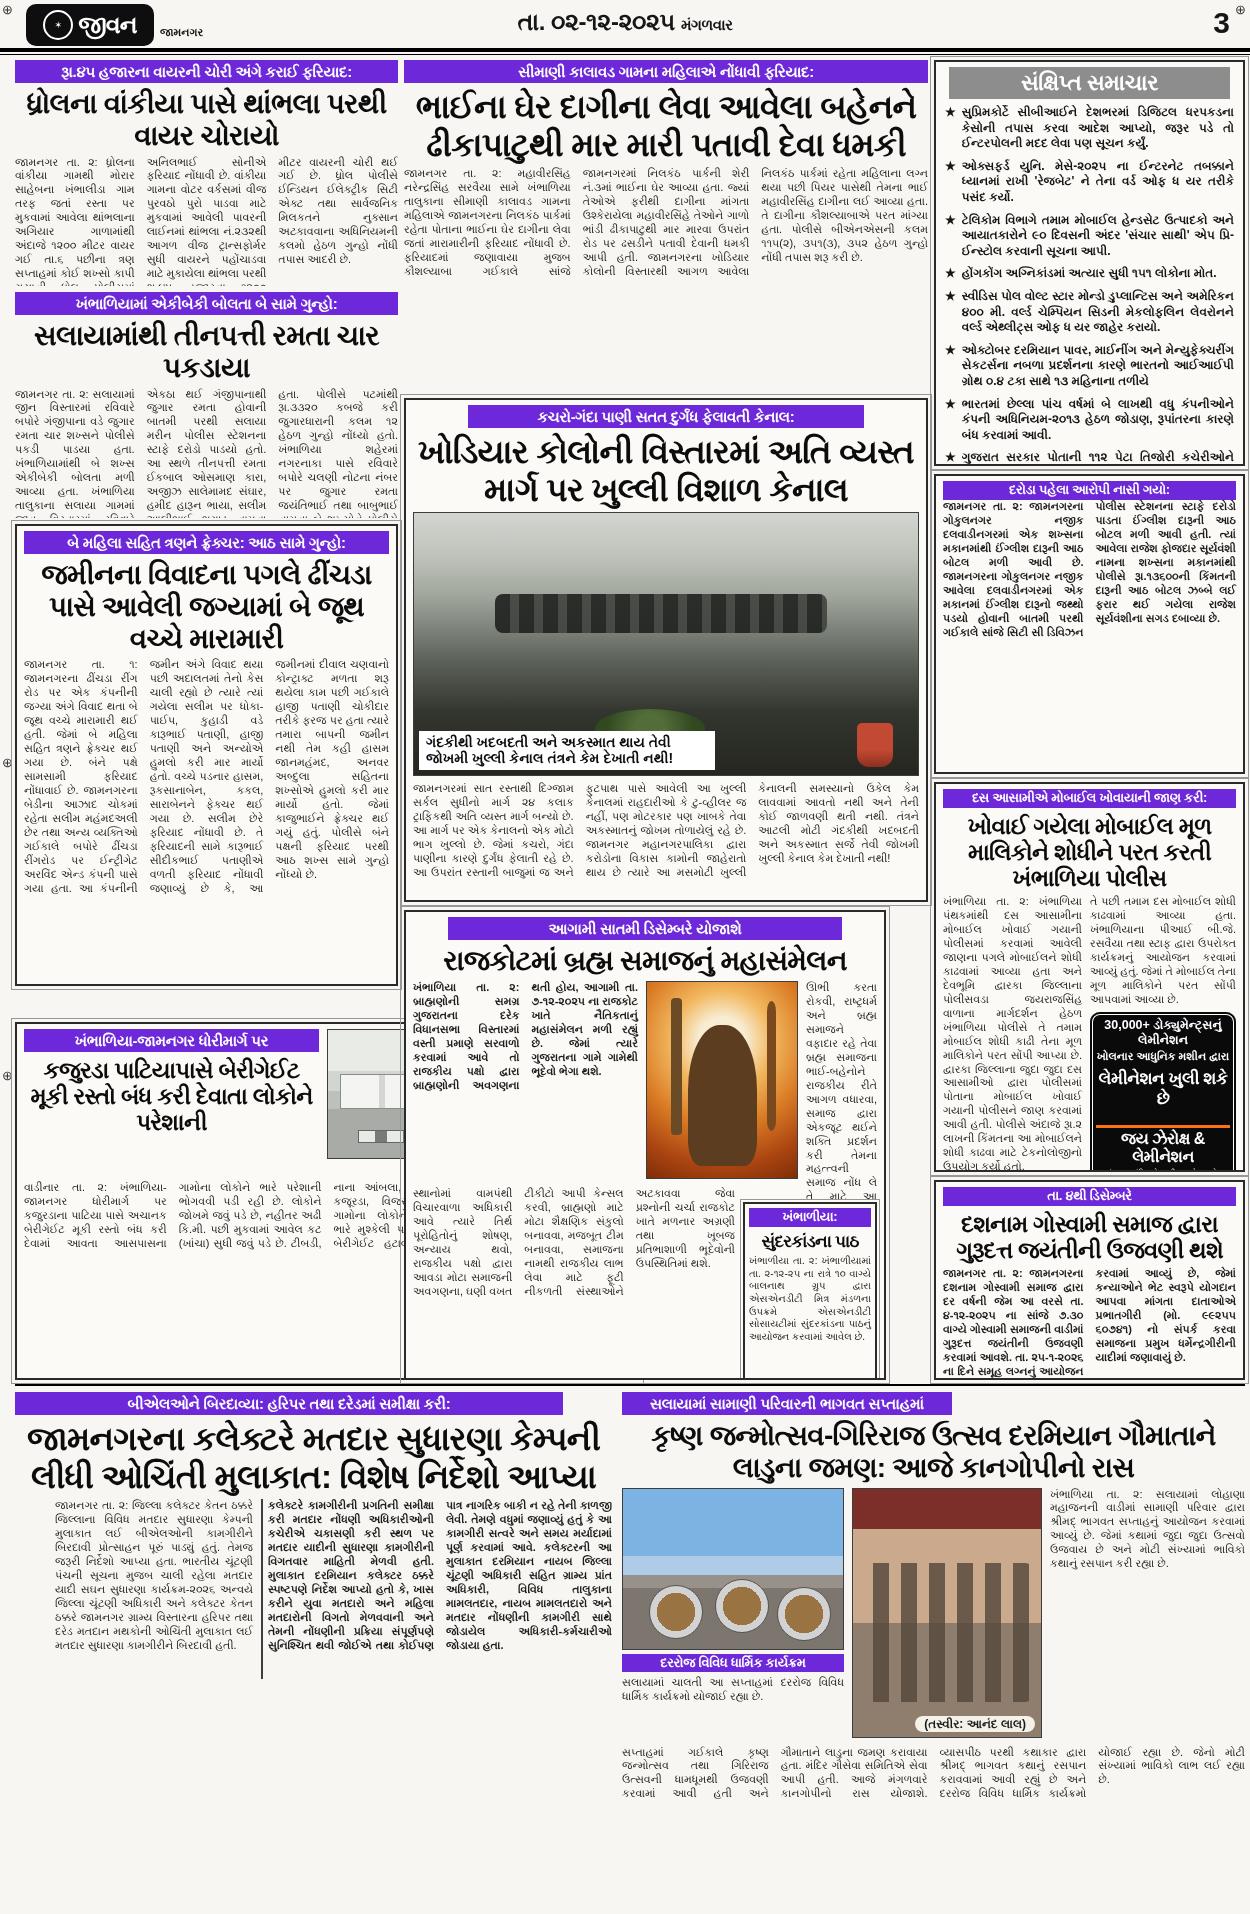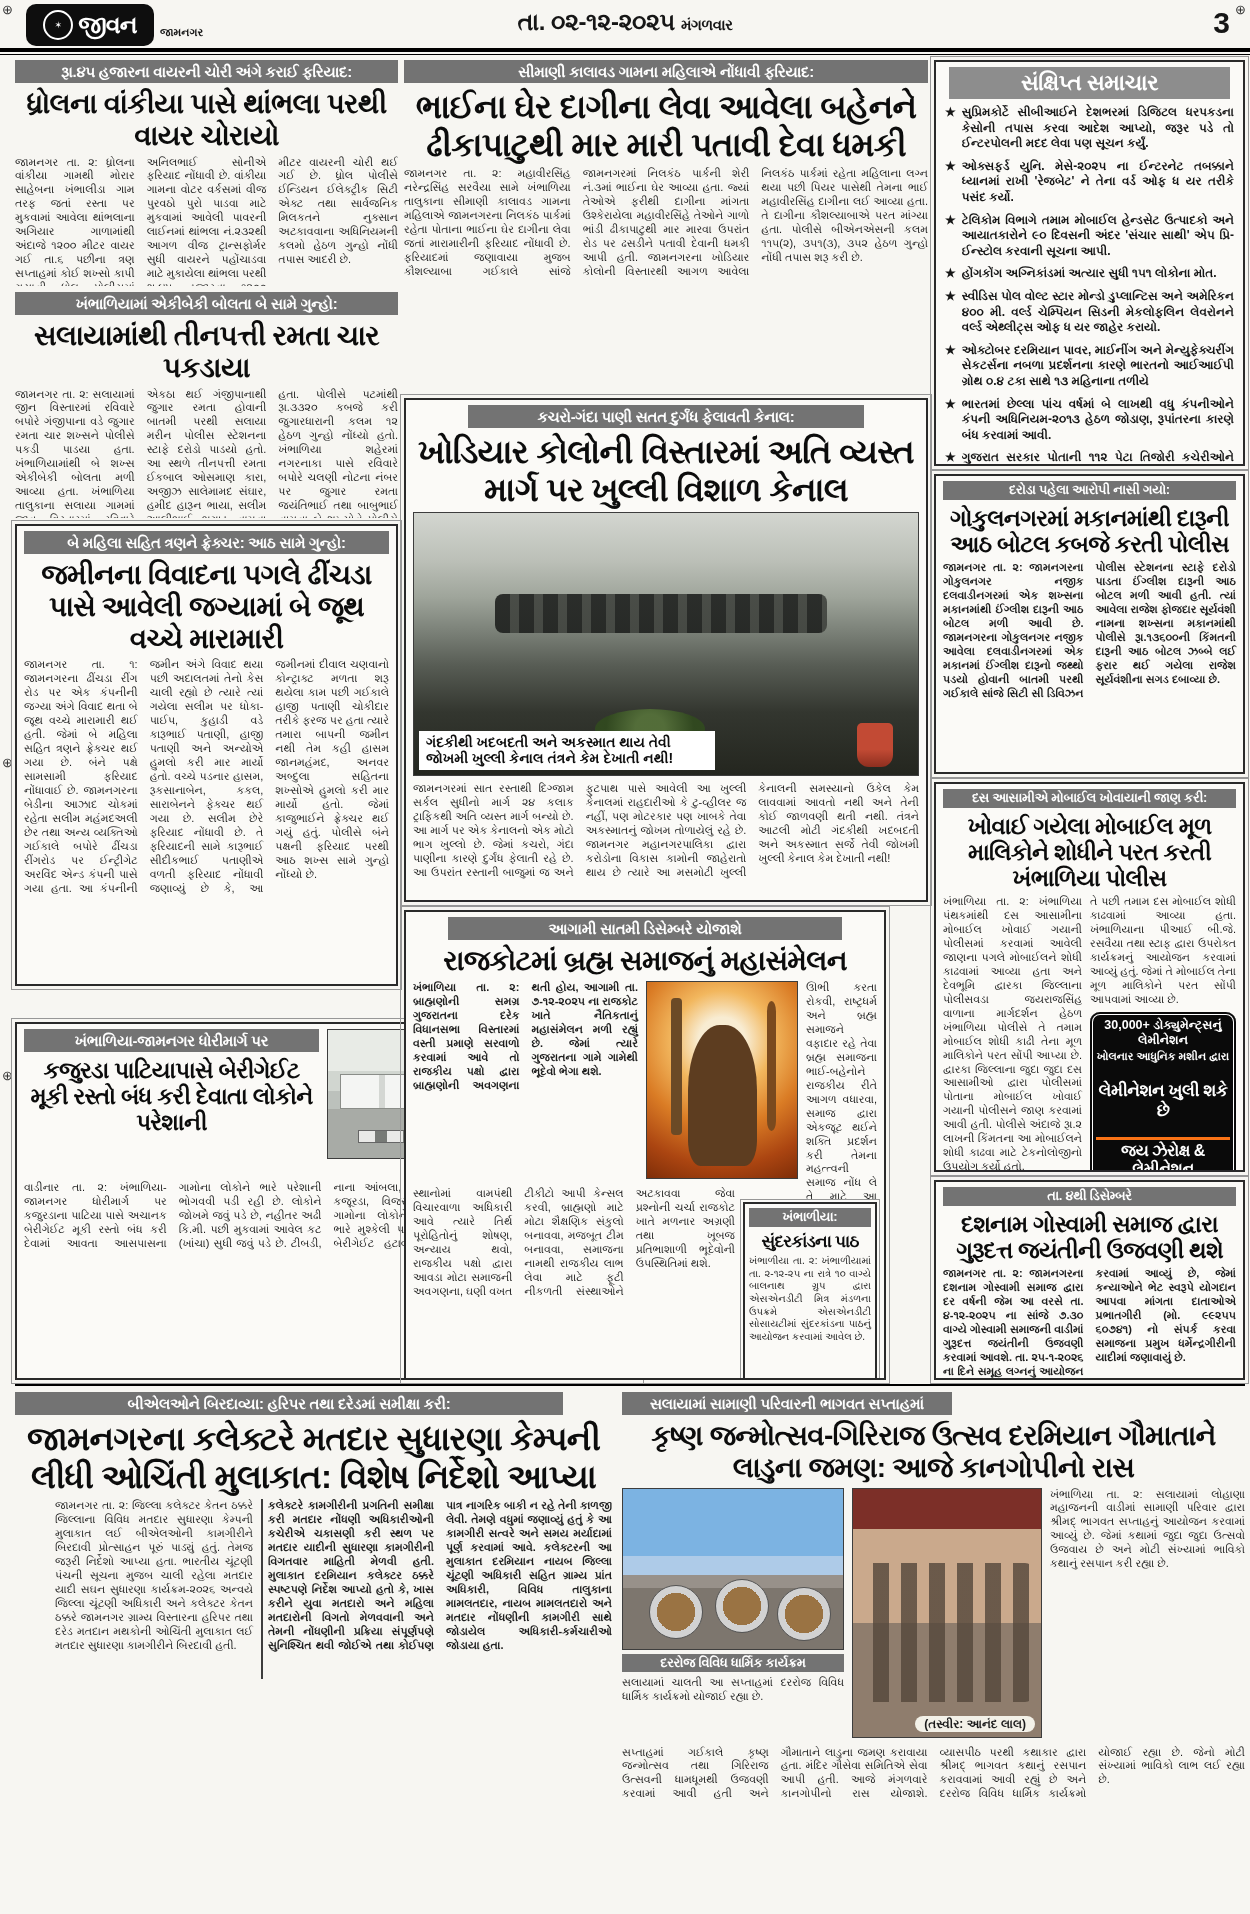--- a/index.html
+++ b/index.html
@@ -15,21 +15,21 @@
   .logo-sub{position:absolute;left:160px;top:26px;font-size:11px;font-weight:700;}
   .edition-date{position:absolute;left:0;right:0;top:8px;text-align:center;font-weight:800;font-size:24px;letter-spacing:-0.5px;}
   .edition-date .day{font-size:15px;font-weight:700;}
   .page-number{position:absolute;right:20px;top:6px;font-size:30px;font-weight:800;}
   .rule{position:absolute;left:0;top:48px;width:1250px;height:7px;
         border-top:4px solid #000;border-bottom:1px solid #000;box-sizing:border-box;}
   .regmark{position:absolute;font-size:13px;color:#333;}
   
   .article{position:absolute;overflow:hidden;box-sizing:border-box;}
   .boxed{border:2px solid #2a2a2a;outline:1px solid #979797;outline-offset:3px;padding:5px 7px;background:#fbfaf7;}
-  .kicker{background:#737373;color:#fff;font-weight:700;text-align:center;font-size:15px;
+  .kicker{background:#6d28d9;color:#fff;font-weight:700;text-align:center;font-size:15px;
           padding:3px 6px;line-height:1.15;letter-spacing:-0.3px;}
   .kicker.small{font-size:13px;padding:2px 5px;}
   .headline{font-weight:800;color:#0c0c0c;text-align:center;line-height:1.13;margin:5px 0 4px;letter-spacing:-0.8px;}
   .h-xl{font-size:33px;} .h-l{font-size:28px;} .h-m{font-size:23px;} .h-s{font-size:17px;}
   .body-text{font-size:11px;line-height:1.27;text-align:justify;color:#1d1d1d;}
   .cols-2{column-count:2;column-gap:12px;font-weight:bold;}
   .cols-3{column-count:3;column-gap:12px;}
   .cols-4{column-count:4;column-gap:12px;}
   .row{display:flex;gap:8px;}
   
@@ -71,21 +71,21 @@
   .ph-bhagwat-a .vessel{position:absolute;width:52px;height:52px;border-radius:50%;
         background:radial-gradient(circle,#9a7343 0 52%,#d2d2d2 52% 74%,#8d8d8d 100%);border:1px solid #555;}
   .ph-bhagwat-b{background:linear-gradient(180deg,#7c2f28 0 16%,#caa98c 16% 54%,#8f7d6d 54% 100%);}
   .ph-bhagwat-b .crowd{position:absolute;left:4%;top:30%;width:92%;height:56%;
         background:repeating-linear-gradient(90deg,rgba(0,0,0,0) 0 12px,#53463a 12px 28px);border-radius:8px;opacity:.8;}
   
   .ad-box{background:#0a0a0a;color:#fff;border-radius:10px;padding:6px 6px 5px;text-align:center;
           box-shadow:inset 0 0 0 2px #0a0a0a, inset 0 0 0 3px #fff;}
   .ad-line1{font-size:12.5px;font-weight:800;}
   .ad-line2{font-size:11px;font-weight:700;margin-top:2px;}
-  .ad-line3{font-size:17px;font-weight:800;margin-top:18px;letter-spacing:-0.5px;}
+  .ad-line3{font-size:17px;font-weight:800;margin-top:6px;letter-spacing:-0.5px;}
   .ad-name{font-size:16px;font-weight:800;border-top:3px solid #f97316;margin-top:16px;padding-top:2px;letter-spacing:-0.5px;}
   .ad-address{font-size:7.5px;margin-top:2px;}
   .ad-phones{font-size:11px;font-weight:800;margin-top:1px;}
   .band-divider{position:absolute;left:15px;top:1384px;width:1230px;height:2px;background:#000;}
 </style>
 </head>
 <body>
 
 <div class="page">
 
@@ -218,21 +218,20 @@
         </li>
       <li>
           <span class="star">★</span>
           <span>ગુજરાત સરકાર પોતાની ૧૧૨ પેટા તિજોરી કચેરીઓને તબક્કાવાર બંધ કરશે.</span>
         </li>
     </ul>
   </div>
 
   <div class="article boxed" style="left:934px;top:474px;width:311px;height:300px;">
     <div class="kicker small">દરોડા પહેલા આરોપી નાસી ગયો:</div>
-    <div class="headline h-m">ગોકુલનગરમાં મકાનમાંથી દારૂની આઠ બોટલ કબજે કરતી પોલીસ</div>
     <div class="body-text cols-2" style="height:196px;">જામનગર તા. ૨: જામનગરના ગોકુલનગર નજીક દલવાડીનગરમાં એક શખ્સના મકાનમાંથી ઈંગ્લીશ દારૂની આઠ બોટલ મળી આવી છે. જામનગરના ગોકુલનગર નજીક આવેલા દલવાડીનગરમાં એક મકાનમાં ઈંગ્લીશ દારૂનો જથ્થો પડયો હોવાની બાતમી પરથી ગઈકાલે સાંજે સિટી સી ડિવિઝન પોલીસ સ્ટેશનના સ્ટાફે દરોડો પાડતા ઈંગ્લીશ દારૂની આઠ બોટલ મળી આવી હતી. ત્યાં આવેલા રાજેશ ફોજદાર સૂર્યવંશી નામના શખ્સના મકાનમાંથી પોલીસે રૂા.૧૩૬૦૦ની કિંમતની દારૂની આઠ બોટલ ઝબ્બે લઈ ફરાર થઈ ગયેલા રાજેશ સૂર્યવંશીના સગડ દબાવ્યા છે.</div>
   </div>
 
   <div class="article boxed" style="left:934px;top:782px;width:311px;height:390px;">
     <div class="kicker small">દસ આસામીએ મોબાઈલ ખોવાયાની જાણ કરી:</div>
     <div class="headline h-m">ખોવાઈ ગયેલા મોબાઈલ મૂળ માલિકોને શોધીને પરત કરતી ખંભાળિયા પોલીસ</div>
     <div class="row" style="height:282px;justify-content:center;">
       <div class="body-text" style="flex:1;">ખંભાળિયા તા. ૨: ખંભાળિયા પંથકમાંથી દસ આસામીના મોબાઈલ ખોવાઈ ગયાની પોલીસમાં કરવામાં આવેલી જાણના પગલે મોબાઈલને શોધી કાઢવામાં આવ્યા હતા અને દેવભૂમિ દ્વારકા જિલ્લાના પોલીસવડા જયરાજસિંહ વાળાના માર્ગદર્શન હેઠળ ખંભાળિયા પોલીસે તે તમામ મોબાઈલ શોધી કાઢી તેના મૂળ માલિકોને પરત સોંપી આપ્યા છે. દ્વારકા જિલ્લાના જુદા જુદા દસ આસામીઓ દ્વારા પોલીસમાં પોતાના મોબાઈલ ખોવાઈ ગયાની પોલીસને જાણ કરવામાં આવી હતી. પોલીસે અંદાજે રૂા.૨ લાખની કિંમતના આ મોબાઈલને શોધી કાઢવા માટે ટેકનોલોજીનો ઉપયોગ કર્યો હતો.</div>
       <div style="width:146px;flex:0 0 auto;display:flex;flex-direction:column;gap:5px;">
         <div class="body-text" style="flex:1;">તે પછી તમામ દસ મોબાઈલ શોધી કાઢવામાં આવ્યા હતા. ખંભાળિયાના પીઆઈ બી.જે. રસવૈયા તથા સ્ટાફ દ્વારા ઉપરોક્ત કાર્યક્રમનું આયોજન કરવામાં આવ્યું હતું. જેમાં તે મોબાઈલ તેના મૂળ માલિકોને પરત સોંપી આપવામાં આવ્યા છે.</div>

